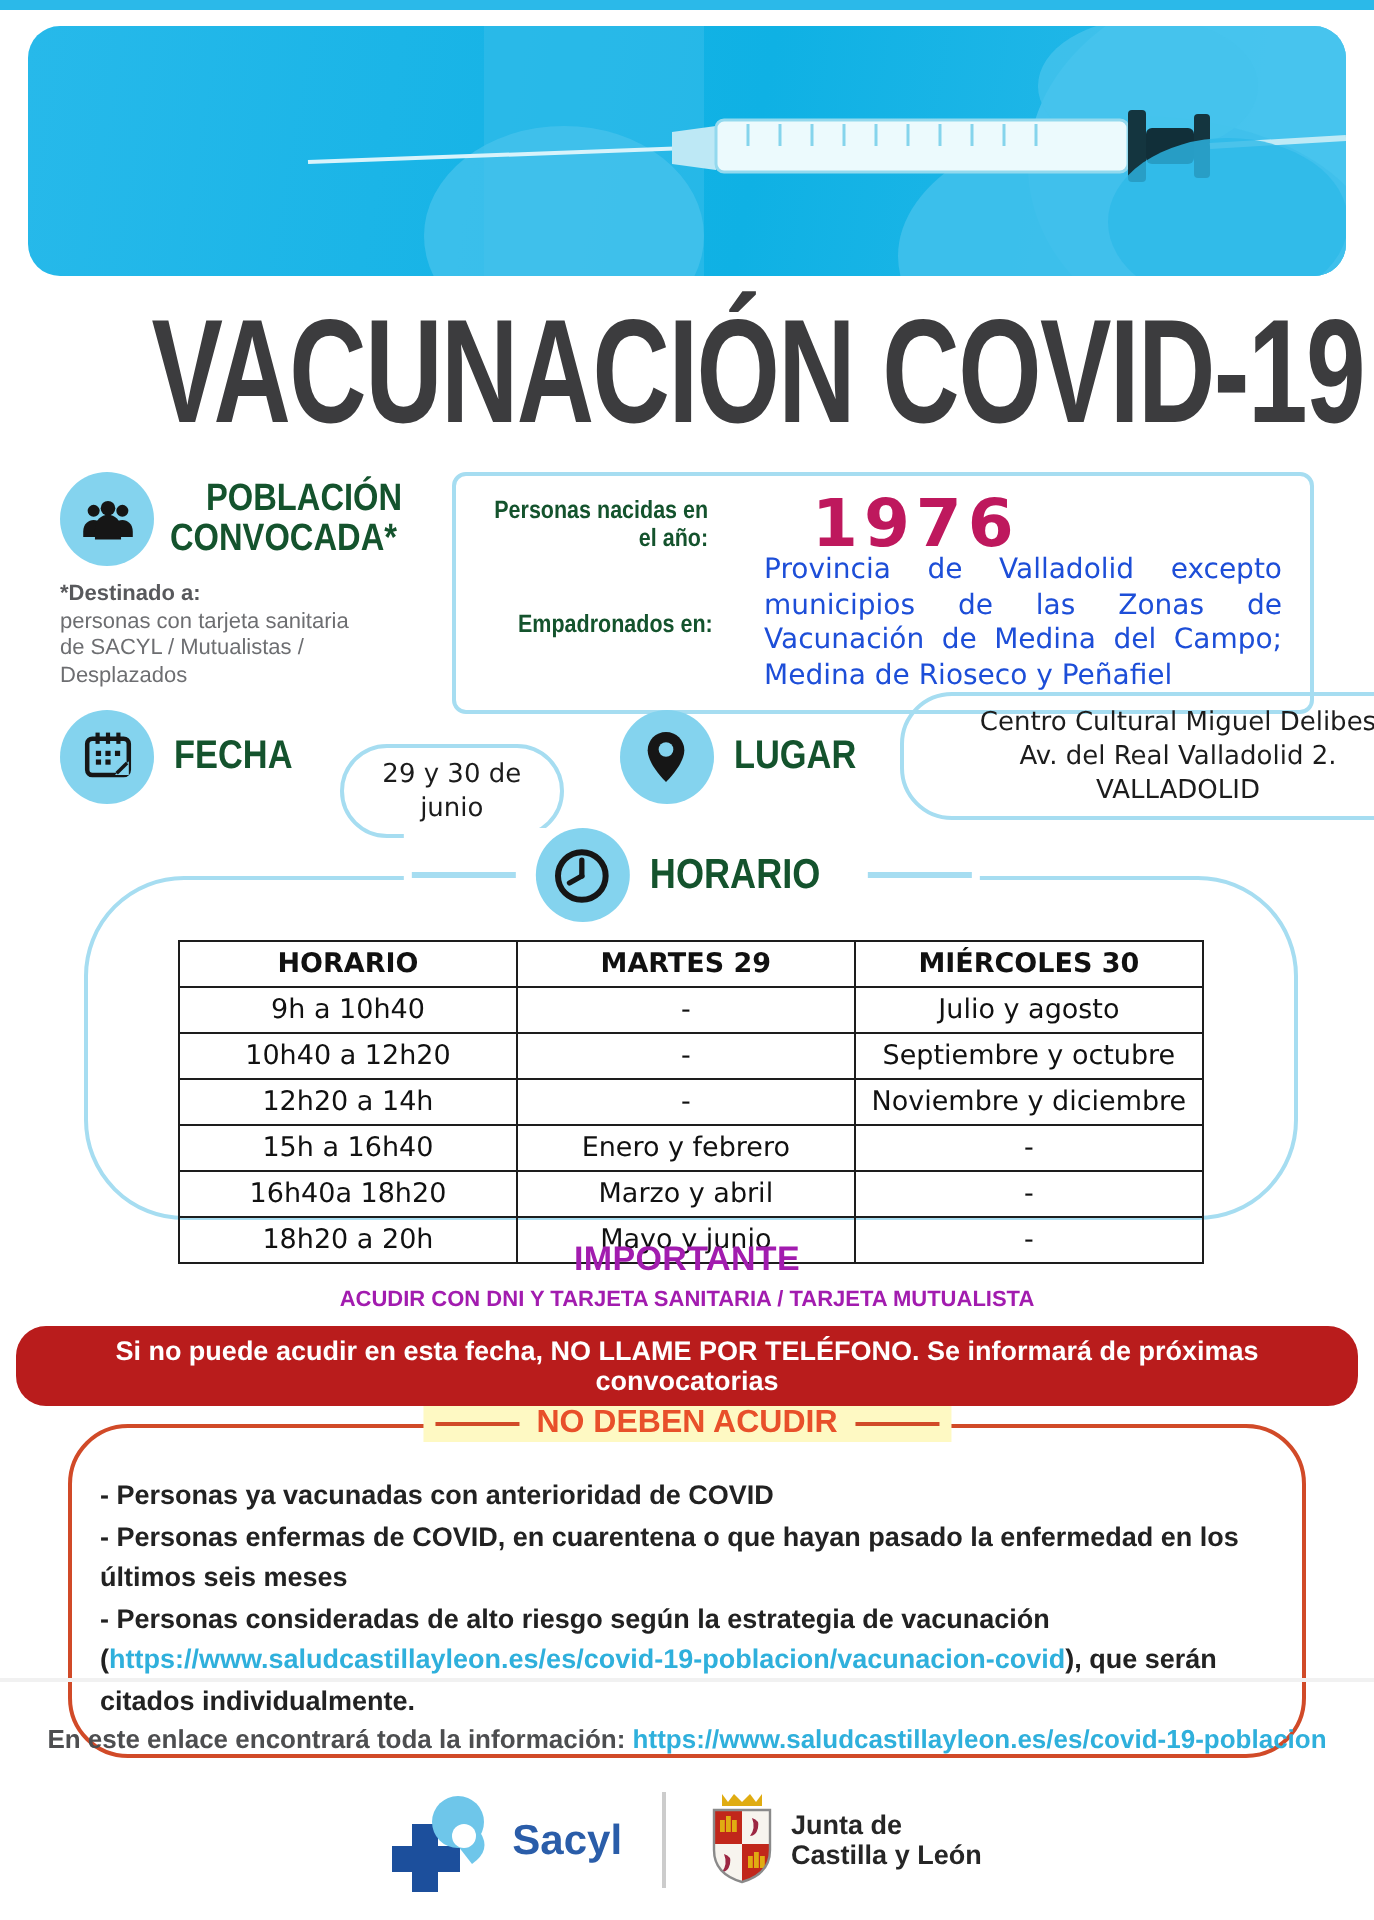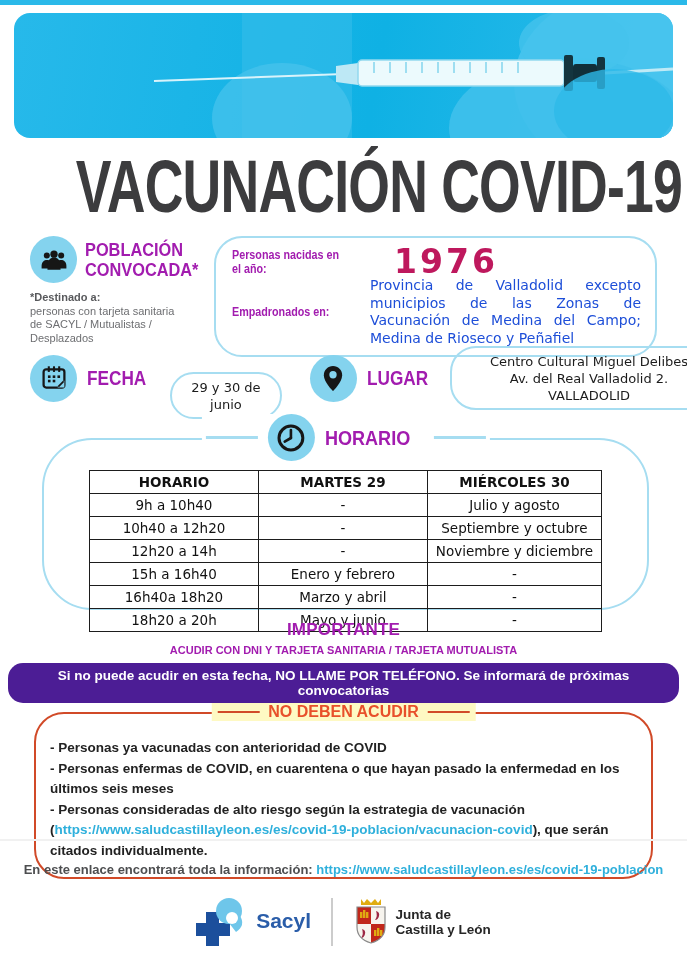--- a/index.html
+++ b/index.html
@@ -12,33 +12,33 @@
   .hero{position:absolute;top:13px;left:14px;width:659px;height:125px;border-radius:16px;
         overflow:hidden;background:linear-gradient(100deg,#27b9ea 0%,#0fb1e4 55%,#2ebbea 100%);}
   .hero svg{position:absolute;inset:0;}
 
   
   .title{position:absolute;top:148px;left:0;width:683px;text-align:right;}
   .title span{display:inline-block;font-size:67px;font-weight:bold;color:#3c3c3e;
               letter-spacing:-1px;white-space:nowrap;transform:scale(.8,1.1);transform-origin:center;}
 
   .cond{display:inline-block;transform:scaleX(.86);transform-origin:left center;}
-  .gray-label{color:#a21caf;font-weight:bold;}
+  .gray-label{color:#14532d;font-weight:bold;text-align:right;}
 
   .icon-circle{width:47px;height:47px;border-radius:50%;background:#84d3ee;flex:0 0 auto;
                display:flex;align-items:center;justify-content:center;}
 
   
   .pob-row{position:absolute;top:236px;left:30px;width:627px;display:flex;}
   .pob-left{width:180px;}
   .pob-head{display:flex;align-items:center;gap:8px;}
   .pob-head .lbl{font-size:19px;line-height:20px;}
   .pob-note{margin-top:8px;font-size:11px;color:#6d6e71;line-height:13.5px;}
   .pob-note .t{font-weight:bold;color:#58595c;}
-  .born-box{flex:1;margin-left:4px;border:2.5px solid #a6ddf1;border-radius:28px;
+  .born-box{flex:1;margin-left:16px;border:2.5px solid #a6ddf1;border-radius:7px;
             padding:9px 14px 8px 16px;}
   .born-grid{display:grid;grid-template-columns:128px 1fr;column-gap:10px;}
   .born-lbl{font-size:12.5px;align-self:center;line-height:14px;}
   .born-year{font-family:"DejaVu Sans",sans-serif;font-size:33px;font-weight:bold;color:#be185d;
              letter-spacing:3px;margin-left:24px;line-height:30px;}
   .born-text{font-family:"DejaVu Sans",sans-serif;font-size:14px;line-height:17.5px;color:#1d4ed8;
              text-align:justify;}
 
   
   .fl-row{position:absolute;top:337px;left:30px;width:627px;display:flex;align-items:center;}
@@ -60,39 +60,39 @@
   table.horario{margin:30px auto 0;border-collapse:collapse;width:513px;
                 font-family:"DejaVu Sans",sans-serif;font-size:13.5px;color:#111;}
   table.horario th,table.horario td{border:1.6px solid #1d1d1d;text-align:center;padding:1.5px 4px;height:19px;}
   table.horario th{font-weight:bold;font-size:13.5px;}
 
   
   .imp{position:absolute;top:620px;left:0;width:687px;text-align:center;color:#a21caf;}
   .imp .t1{font-size:17px;font-weight:bold;letter-spacing:.2px;}
   .imp .t2{font-size:11px;font-weight:bold;margin-top:4px;}
   .banner{position:absolute;top:663px;left:8px;width:671px;box-sizing:border-box;
-          background:#4c1d95;color:#fff;border-radius:15px;padding:5px 8px;text-align:center;
+          background:#b91c1c;color:#fff;border-radius:15px;padding:5px 8px;text-align:center;
           font-size:13.5px;font-weight:bold;}
 
   
   .nda{position:absolute;top:712px;left:34px;width:619px;box-sizing:border-box;
        border:2.5px solid #d14a28;border-radius:30px;padding:24px 14px 16px 14px;}
   .nda-head{position:absolute;top:-11px;left:50%;transform:translateX(-50%);
             display:flex;align-items:center;gap:9px;background:#fef9c3;padding:0 6px;text-align:right;}
   .nda-head .dash{width:42px;height:2.5px;background:#d14a28;}
   .nda-head .lbl{font-size:16px;font-weight:bold;color:#e8502a;white-space:nowrap;}
   .nda .item{font-size:13.5px;font-weight:600;color:#222;line-height:20.5px;}
   a.link{color:#2fb0dc;text-decoration:none;font-weight:600;}
 
   .sep{position:absolute;top:839px;left:0;width:687px;border-top:2px solid #f1f1f1;}
 
   
   .foot-line{position:absolute;top:862px;left:0;width:687px;text-align:center;
              font-size:13px;font-weight:bold;color:#4d4e50;}
-  .logos{position:absolute;top:896px;left:0;width:687px;display:flex;align-items:flex-end;
+  .logos{position:absolute;top:896px;left:0;width:687px;display:flex;align-items:flex-start;
          justify-content:center;gap:20px;}
   .sacyl{display:flex;align-items:center;gap:8px;}
   .sacyl .name{font-size:21px;font-weight:bold;color:#2a5da9;}
   .logo-div{width:1.5px;height:48px;background:#cccccc;}
   .junta{display:flex;align-items:center;gap:7px;}
   .junta .name{font-size:13.5px;font-weight:bold;color:#262626;line-height:15.5px;}
 </style>
 </head>
 <body>
 

